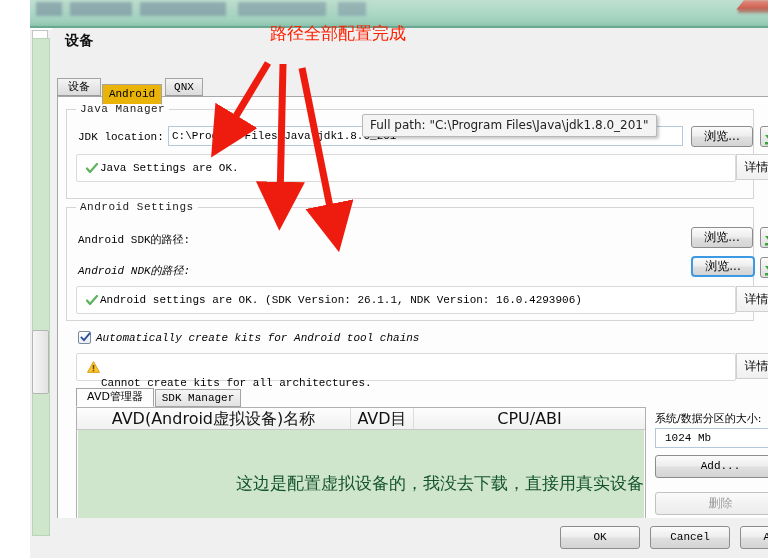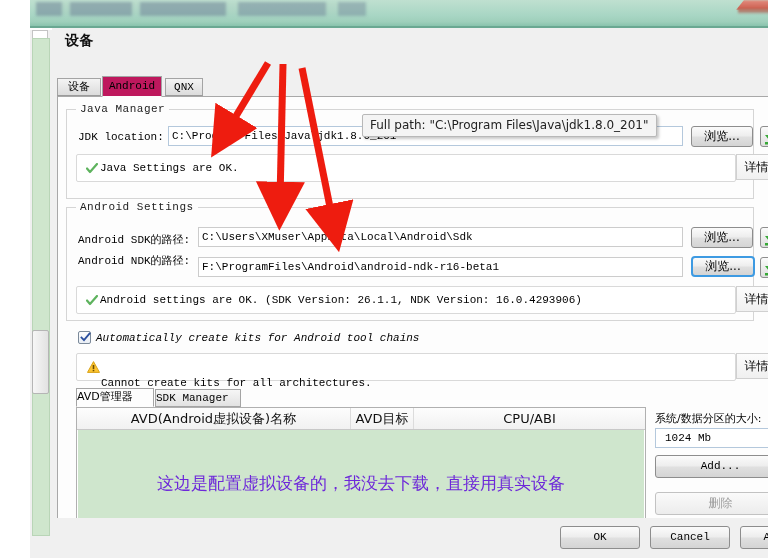--- a/index.html
+++ b/index.html
@@ -80,22 +80,22 @@
   
   .tabbar { position: absolute; left: 5px; top: 48px; height: 20px; }
   .tab {
     position: absolute; top: 2px; height: 18px;
     background: linear-gradient(180deg,#f4f4f4,#dcdcdc);
     border: 1px solid #a4a4a4; border-bottom: 1px solid #9b9b9b;
     font-size: 11px; line-height: 16px; text-align: center;
     color: #000; cursor: default;
   }
   .tab.active {
-    top: 0; height: 21px; line-height: 19px;
-    background: #be185d; border-bottom-color: #fdfdfd; z-index: 3;
+    top: 8px; height: 21px; line-height: 19px;
+    background: #eab308; border-bottom-color: #fdfdfd; z-index: 3;
     font-weight: normal;
   }
   .tab-cn { font-family: "DejaVu Sans", sans-serif; font-size: 11px; }
 
   
   .content {
     position: absolute; left: 5px; top: 68px; width: 718px; height: 443px;
     background: #fdfdfd; border: 1px solid #a8a8a8;
   }
 
@@ -169,47 +169,47 @@
     background: linear-gradient(180deg,#fdfdfd,#e9eef5);
     border: 1px solid #7b8a9a; border-radius: 2px;
   }
   .chk svg { position: absolute; left: 1px; top: 0px; }
 
   
   .itab {
     position: absolute; height: 18px;
     background: linear-gradient(180deg,#f6f6f6,#e2e2e2);
     border: 1px solid #a4a4a4;
-    font-size: 11px; line-height: 16px; text-align: left; color: #000;
+    font-size: 11px; line-height: 16px; text-align: center; color: #000;
   }
   .itab.active { background:#fdfdfd; border-bottom-color:#fdfdfd; height:19px; z-index:3;}
   .itab .cn { font-family: "DejaVu Sans", sans-serif; }
 
   
   .tablebox {
     position: absolute; background: #fff; border: 1px solid #b0b0b0;
   }
   .thead {
     position: absolute; left:0; top:0; height: 22px; width: 100%;
     background: linear-gradient(180deg,#fdfdfd,#f1f1f1);
     border-bottom: 1px solid #c8c8c8;
   }
   .th {
     position: absolute; top: 0; height: 21px; line-height: 21px;
     text-align: center; font-family: "DejaVu Sans", sans-serif;
-    font-size: 13px; color: #111; border-right: 1px solid #dcdcdc;
+    font-size: 16px; color: #111; border-right: 1px solid #dcdcdc;
   }
   .tbody {
     position: absolute; left: 1px; top: 22px; right: 1px; bottom: 1px;
     background: #cfe6cd;
   }
   .annot-in-table {
-    position: absolute; width: 100%; text-align: center;
+    position: absolute; width: 100%; text-align: right;
     font-family: "DejaVu Sans", sans-serif;
-    font-size: 17px; color: #6d28d9; white-space: nowrap;
+    font-size: 17px; color: #14532d; white-space: nowrap;
   }
 
   
   .spinner {
     position: absolute; height: 20px; background: #fff;
     border: 1px solid #b4c8dc;
     font-size: 11px; line-height: 18px; padding-left: 9px;
   }
   .spinner .arrows {
     position: absolute; right: 0; top: 0; width: 15px; height: 18px;
@@ -317,32 +317,30 @@
       <div class="statustext" style="left:42px;top:65px;">Java Settings are OK.</div>
       <div class="detbtn" style="left:678px;top:57px;width:48px;">
         <span>详情</span><span class="carat">▼</span>
       </div>
 
       <div class="group" style="left:8px;top:110px;width:688px;height:114px;">
         <span class="legend">Android Settings</span>
       </div>
 
       <div class="lbl" style="left:20px;top:135px;"><span>Android SDK的路径:</span></div>
-      <div class="txtfield plain" style="left:140px;top:130px;width:485px;">C:\Users\XMuser\AppData\Local\Android\Sdk</div>
       <div class="btn cnlabel" style="left:633px;top:130px;width:62px;">浏览...</div>
       <div class="dlbtn" style="left:702px;top:130px;">
         <svg width="15" height="16" viewBox="0 0 15 16">
           <rect x="5" y="0" width="5" height="7" fill="#37a837"></rect>
           <polygon points="1,6 14,6 7.5,14" fill="#37a837"></polygon>
           <rect x="1" y="13" width="13" height="2.5" fill="#37a837"></rect>
         </svg>
       </div>
 
-      <div class="lbl" style="left:20px;top:156px;"><span>Android NDK的路径:</span></div>
-      <div class="txtfield plain" style="left:140px;top:160px;width:485px;">F:\ProgramFiles\Android\android-ndk-r16-beta1</div>
+      <div class="lbl" style="left:20px;top:166px;font-style:italic;"><span>Android NDK的路径:</span></div>
       <div class="btn cnlabel focused" style="left:633px;top:159px;width:64px;">浏览...</div>
       <div class="dlbtn" style="left:702px;top:160px;">
         <svg width="15" height="16" viewBox="0 0 15 16">
           <rect x="5" y="0" width="5" height="7" fill="#37a837"></rect>
           <polygon points="1,6 14,6 7.5,14" fill="#37a837"></polygon>
           <rect x="1" y="13" width="13" height="2.5" fill="#37a837"></rect>
         </svg>
       </div>
 
       <div class="statusbox" style="left:18px;top:189px;width:660px;height:28px;"></div>
@@ -417,20 +415,21 @@
     <div class="bottombar">
       <div class="btn" style="left:508px;top:8px;width:80px;height:23px;line-height:21px;">OK</div>
       <div class="btn" style="left:598px;top:8px;width:80px;height:23px;line-height:21px;">Cancel</div>
       <div class="btn" style="left:688px;top:8px;width:80px;height:23px;line-height:21px;">Apply</div>
     </div>
 
   </div>
 
   <div class="tooltip" style="left:332px;top:114px;">Full path: "C:\Program Files\Java\jdk1.8.0_201"</div>
 
+  <div class="annot-title" style="left:240px;top:22px;">路径全部配置完成</div>
 
   <svg class="arrowlayer">
     <defs>
       <marker id="ah" markerWidth="7" markerHeight="7" refX="2.6" refY="3.5" orient="auto">
         <polygon points="0,0 7,3.5 0,7" fill="#ee1c0f"></polygon>
       </marker>
     </defs>
     <line x1="238" y1="63" x2="197" y2="131" stroke="#ee1c0f" stroke-width="7" marker-end="url(#ah)"></line>
     <line x1="253" y1="64" x2="250" y2="200" stroke="#ee1c0f" stroke-width="7" marker-end="url(#ah)"></line>
     <line x1="272" y1="68" x2="303" y2="222" stroke="#ee1c0f" stroke-width="7" marker-end="url(#ah)"></line>

